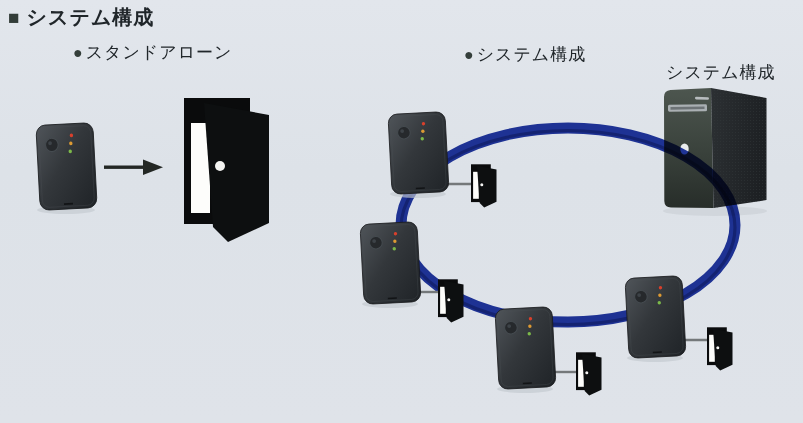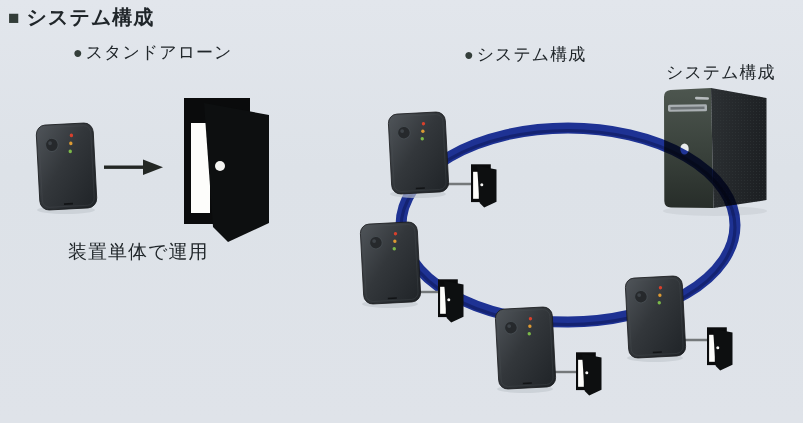--- a/index.html
+++ b/index.html
@@ -141,17 +141,16 @@
   </div>
 
   <div class="label lbl-standalone">
     <span class="bullet">●</span><span>スタンドアローン</span>
   </div>
 
   <div class="label lbl-serverconf">
     <span class="bullet">●</span><span>システム構成</span>
   </div>
 
-  <div class="label lbl-caption">装置単体で運用</div>
 
   <div class="label lbl-server">システム構成</div>
 
 </div>
 
 </body></html>

